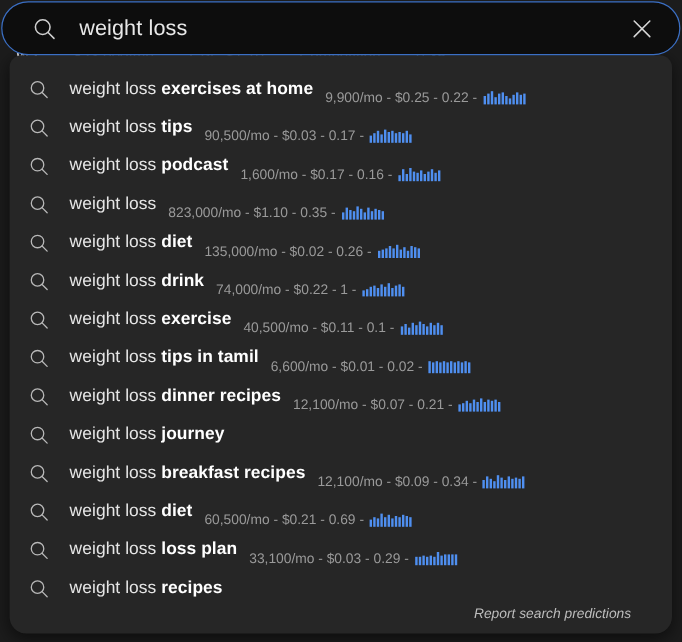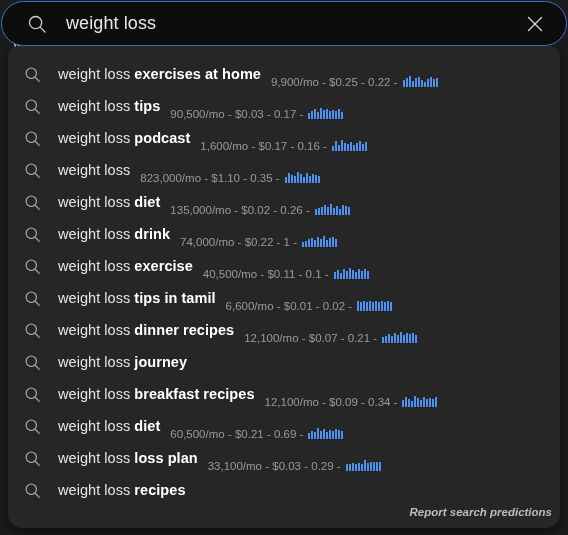--- a/index.html
+++ b/index.html
@@ -147,27 +147,26 @@
     gap: 1px;
   }
   .spark i {
     display: block;
     width: 2px;
     background: #4f8ff0;
   }
 
   .report {
     position: absolute;
-    right: 8px;
+    right: 34px;
     bottom: 10px;
     font-size: 11.5px;
     color: #bdbdbd;
     font-style: italic;
     cursor: pointer;
-    font-weight: bold;
   }
 
   .corner-mark {
     position: absolute;
     right: 3px;
     bottom: 2px;
     width: 6px; height: 6px;
     opacity: .55;
   }
 </style>

